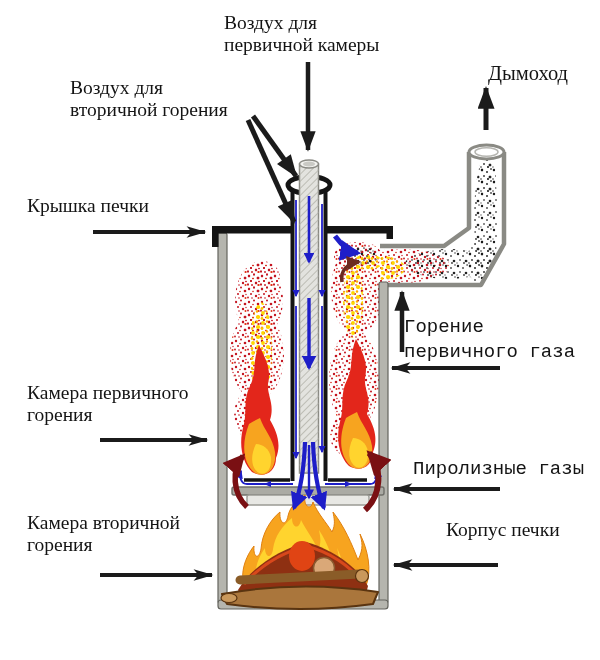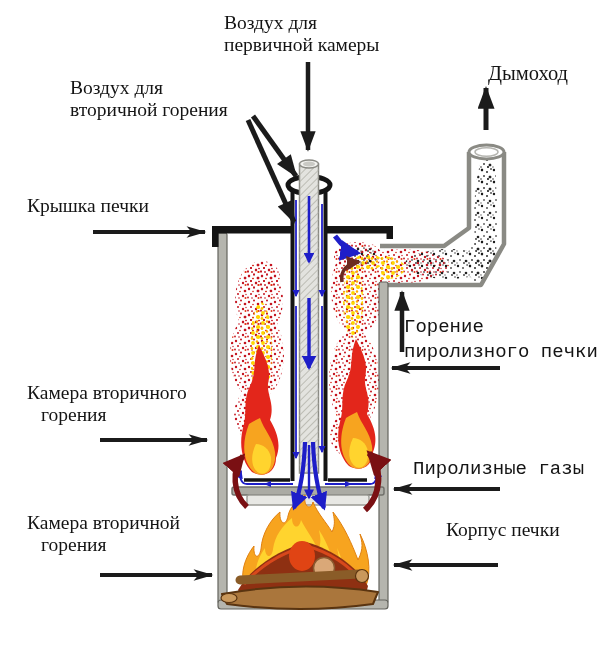--- a/index.html
+++ b/index.html
@@ -3,21 +3,21 @@
 <meta charset="utf-8">
 <style>
   html,body{margin:0;padding:0;background:#ffffff;}
   #stage{position:relative;width:600px;height:625px;background:#ffffff;overflow:hidden;
          font-family:"Liberation Serif",serif;color:#141414;}
   #art{position:absolute;left:0;top:0;}
   .lbl{position:absolute;white-space:nowrap;}
   .serif{font-family:"Liberation Serif",serif;font-size:19.5px;line-height:22px;}
   .sans{font-family:Liberation Mono, monospace;font-size:19px;line-height:25px;}
   .big{font-size:20.5px;margin-top:10px;}
-  .ind{margin-left:14px;}
+  .ind{margin-left:0;}
 </style>
 </head>
 <body>
 
 <div id="stage">
 
 <svg id="art" width="600" height="660" viewBox="0 0 600 660">
   <defs>
     <pattern id="redDots" width="13" height="13" patternUnits="userSpaceOnUse">
       <circle cx="2" cy="3" r="1.2" fill="#C41420"></circle>
@@ -208,31 +208,31 @@
 <div class="lbl serif" style="left:70px;top:77px">
   <div>Воздух для</div>
   <div>вторичной горения</div>
 </div>
 
 <div class="lbl serif big" style="left:488px;top:52px">Дымоход</div>
 
 <div class="lbl serif" style="left:27px;top:195px">Крышка печки</div>
 
 <div class="lbl serif" style="left:27px;top:382px">
-  <div>Камера вторичного</div>
+  <div>Камера первичного</div>
   <div class="ind">горения</div>
 </div>
 
 <div class="lbl serif" style="left:27px;top:512px">
   <div>Камера вторичной</div>
   <div class="ind">горения</div>
 </div>
 
 <div class="lbl sans" style="left:404px;top:315px">
   <div>Горение</div>
-  <div>пиролизного печки</div>
+  <div>первичного газа</div>
 </div>
 
 <div class="lbl sans" style="left:413px;top:457px">Пиролизные газы</div>
 
 <div class="lbl serif" style="left:446px;top:519px">Корпус печки</div>
 
 </div>
 
 </body></html>

